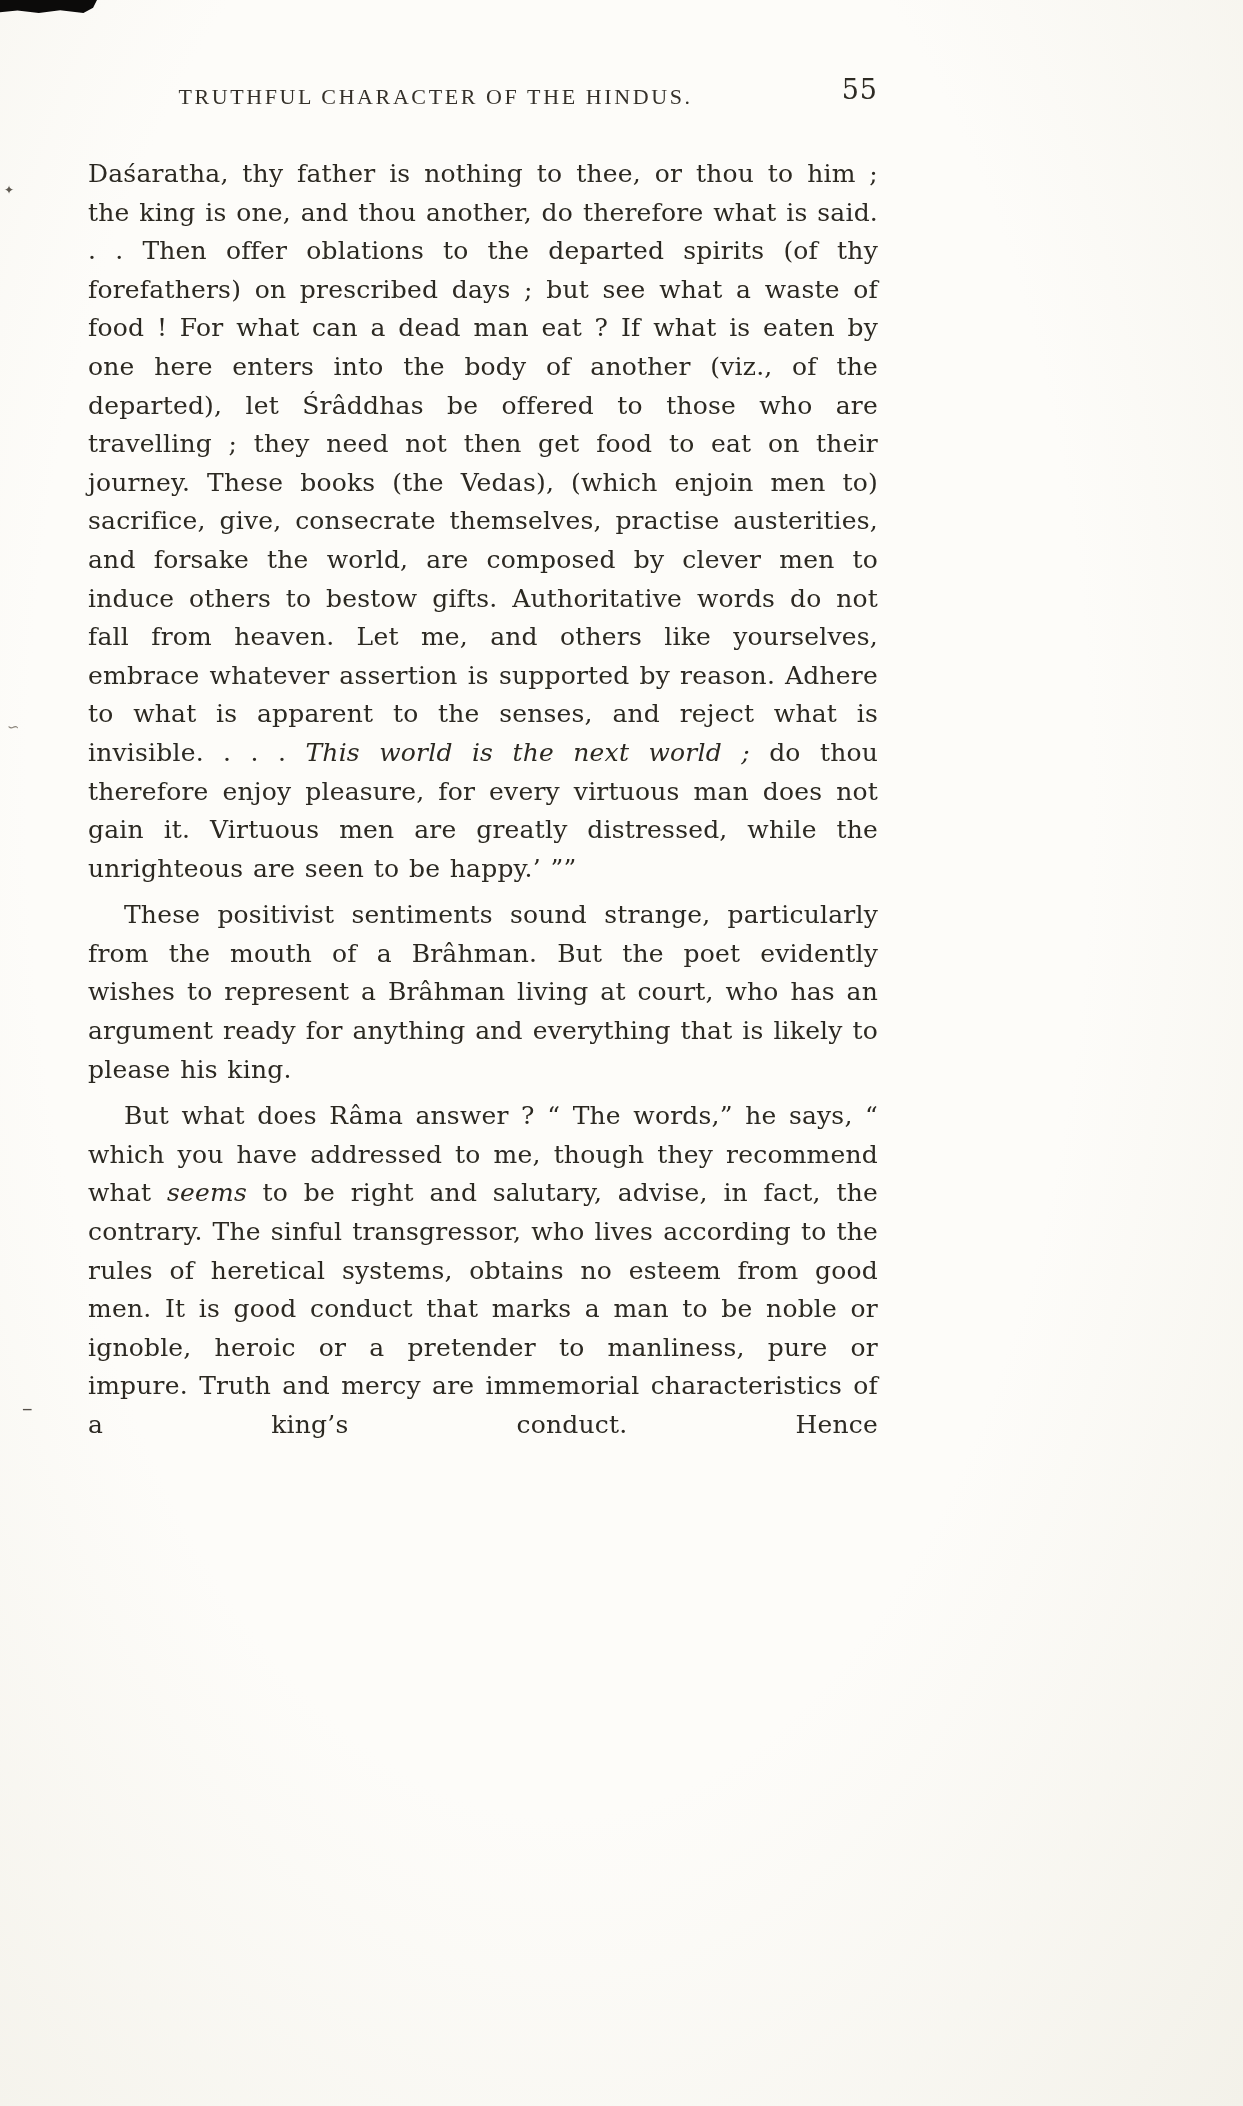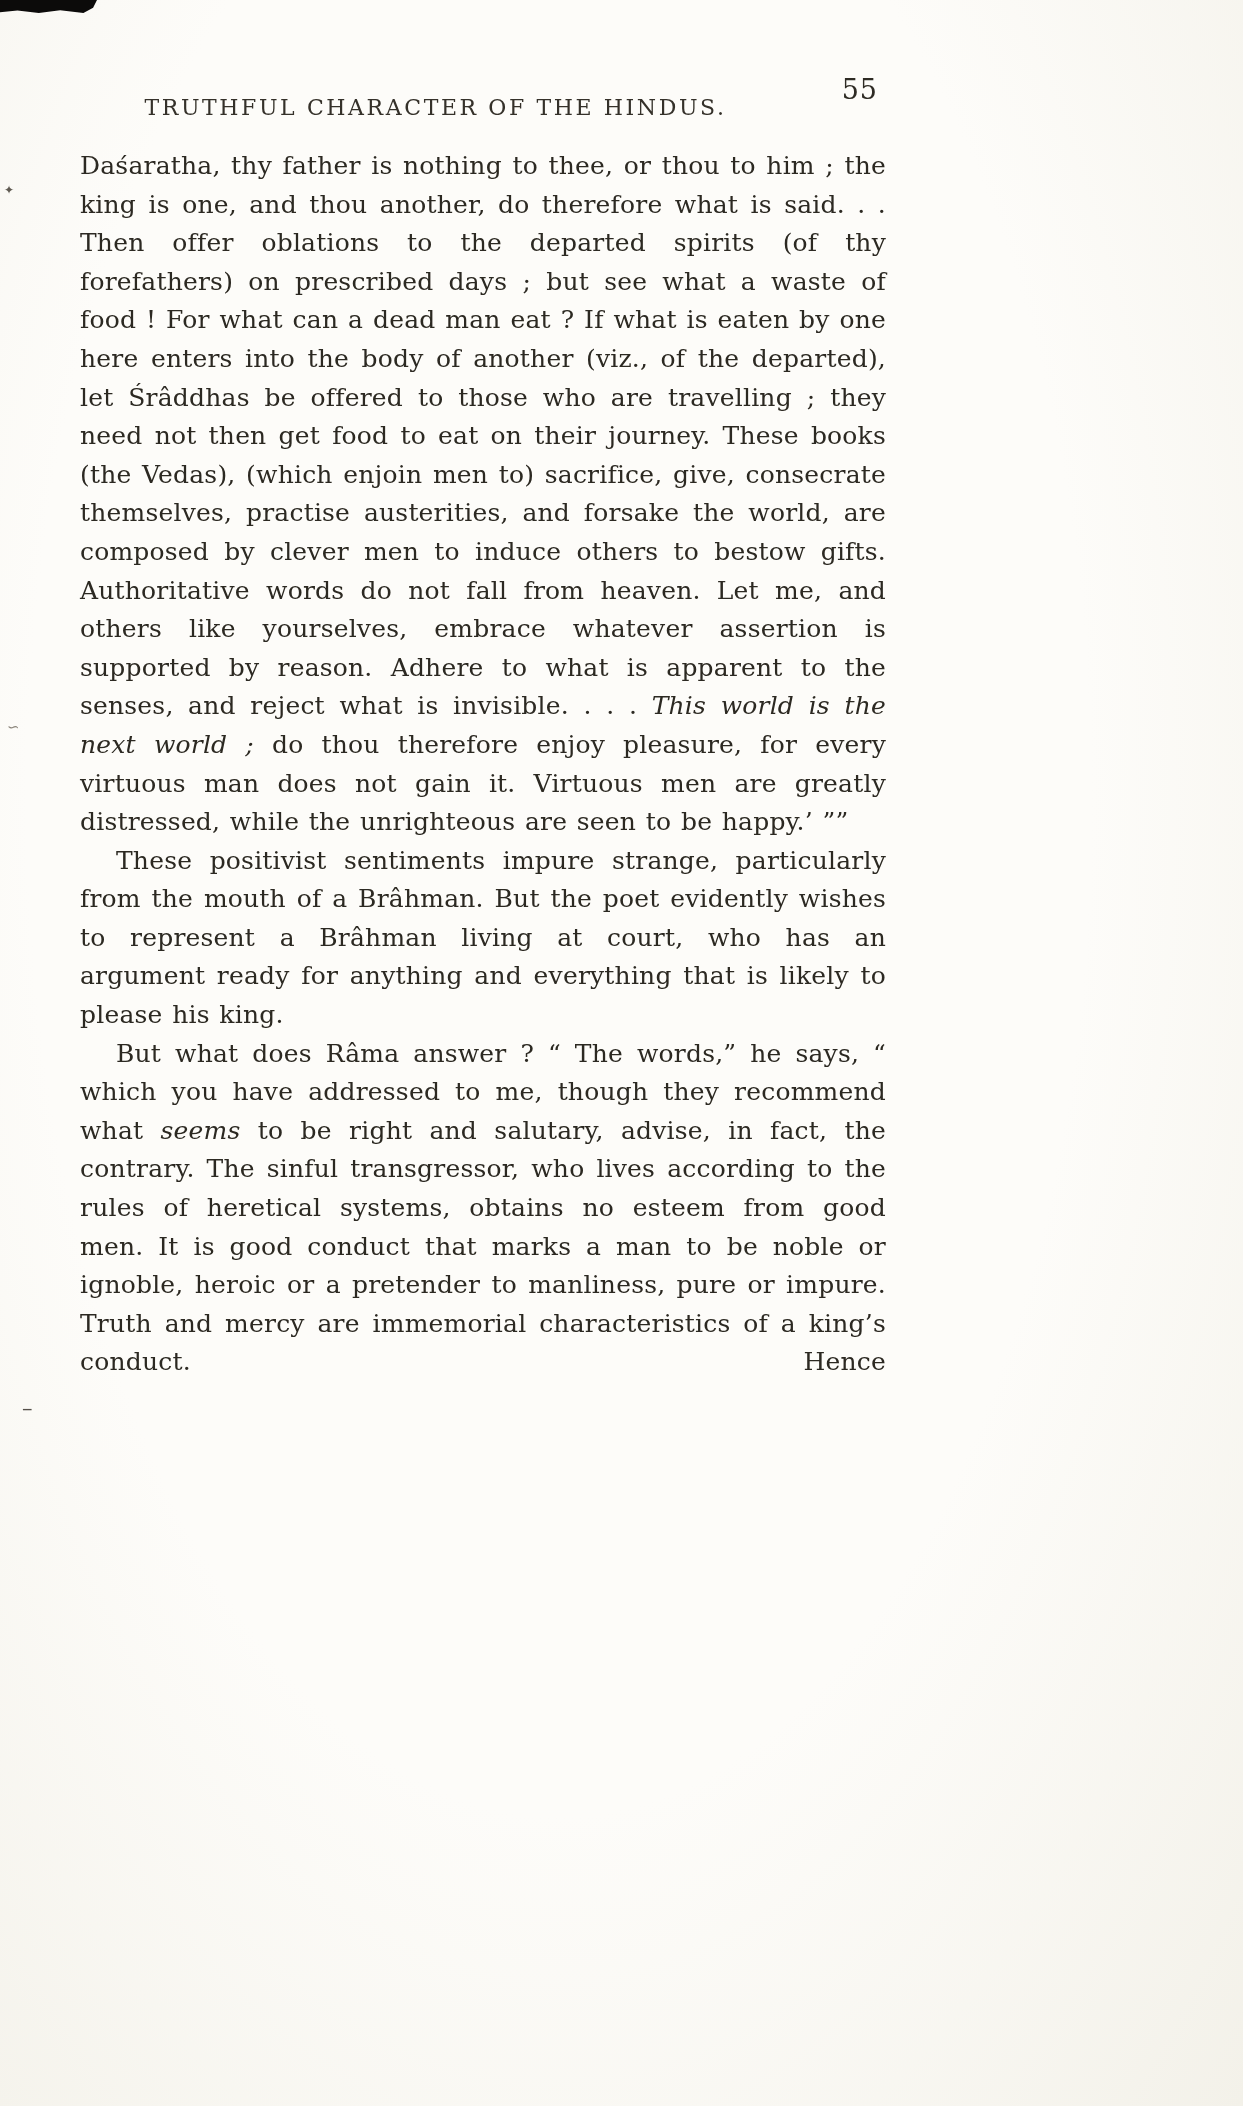--- a/index.html
+++ b/index.html
@@ -31,26 +31,27 @@
     position: absolute;
     top: 78px;
     left: 80px;
     width: 806px;
     height: 34px;
   }
   .header-title {
     position: absolute;
     left: 0;
     right: 95px;
-    top: 17px;
+    top: 6px;
     text-align: center;
     font-size: 22px;
     letter-spacing: 2.6px;
     color: #35312a;
     white-space: nowrap;
+    font-family: Liberation Serif, serif;
   }
   .page-number {
     position: absolute;
     right: 8px;
     top: -4px;
     font-size: 27px;
     letter-spacing: 1px;
     color: #2e2b24;
   }
   .body-text {
@@ -58,21 +59,21 @@
     top: 147px;
     left: 80px;
     width: 806px;
     font-size: 25px;
     line-height: 38.6px;
     text-align: justify;
     letter-spacing: 0.2px;
     word-spacing: 1.5px;
     color: #2c2922;
   }
-  .para { margin: 0; padding: 0; }
+  .para { margin: 8px; padding: 0; }
   .para.indent { text-indent: 36px; }
   .para.justify-last { text-align-last: justify; }
   .italic { font-style: italic; }
   .margin-mark { position: absolute; }
   .mark-diamond { top: 183px; left: 4px; font-size: 12px; color: #5f5a51; }
   .mark-squiggle { top: 718px; left: 7px; font-size: 15px; color: #8a847a; }
   .mark-dash { top: 1396px; left: 22px; font-size: 21px; color: #55504a; }
 </style>
 </head>
 <body>
@@ -87,19 +88,19 @@
 
   <div class="running-header">
     <span class="header-title">TRUTHFUL CHARACTER OF THE HINDUS.</span>
     <span class="page-number">55</span>
   </div>
 
   <div class="body-text">
 
     <p class="para"><span>Daśaratha, thy father is nothing to thee, or thou to him ; the king is one, and thou another, do therefore what is said. . . Then offer oblations to the departed spirits (of thy forefathers) on prescribed days ; but see what a waste of food ! For what can a dead man eat ? If what is eaten by one here enters into the body of another (viz., of the departed), let Śrâddhas be offered to those who are travelling ; they need not then get food to eat on their journey. These books (the Vedas), (which enjoin men to) sacrifice, give, consecrate themselves, practise austerities, and forsake the world, are composed by clever men to induce others to bestow gifts. Authoritative words do not fall from heaven. Let me, and others like yourselves, embrace whatever assertion is supported by reason. Adhere to what is apparent to the senses, and reject what is invisible. . . . </span><span class="italic">This world is the next world ;</span><span> do thou therefore enjoy pleasure, for every virtuous man does not gain it. Virtuous men are greatly distressed, while the unrighteous are seen to be happy.’ ””</span></p>
 
-    <p class="para indent"><span>These positivist sentiments impure strange, particularly from the mouth of a Brâhman. But the poet evidently wishes to represent a Brâhman living at court, who has an argument ready for anything and everything that is likely to please his king.</span></p>
+    <p class="para indent"><span>These positivist sentiments sound strange, particularly from the mouth of a Brâhman. But the poet evidently wishes to represent a Brâhman living at court, who has an argument ready for anything and everything that is likely to please his king.</span></p>
 
     <p class="para indent justify-last"><span>But what does Râma answer ? “ The words,” he says, “ which you have addressed to me, though they recommend what </span><span class="italic">seems</span><span> to be right and salutary, advise, in fact, the contrary. The sinful transgressor, who lives according to the rules of heretical systems, obtains no esteem from good men. It is good conduct that marks a man to be noble or ignoble, heroic or a pretender to manliness, pure or impure. Truth and mercy are immemorial characteristics of a king’s conduct. Hence</span></p>
 
   </div>
 
 </div>
 
 </body></html>

